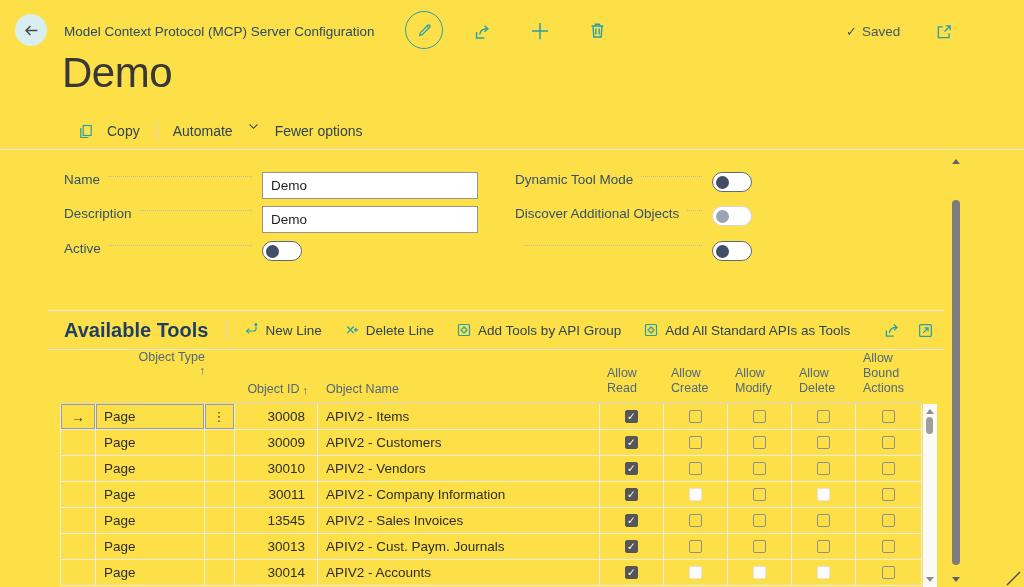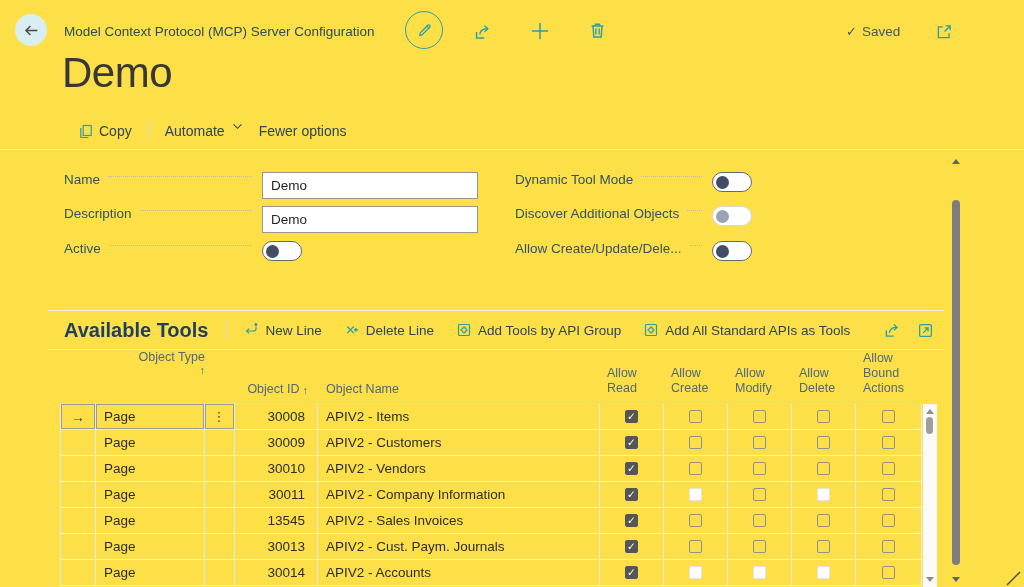--- a/index.html
+++ b/index.html
@@ -33,21 +33,21 @@
   .saved-check{font-size:13px;color:#44576b;}
 
   
   .record-title{position:absolute;left:62px;top:50px;font-size:42px;line-height:46px;
     font-weight:300;color:var(--title-text);letter-spacing:-0.5px;}
 
   
   .action-bar{position:absolute;left:0;top:112px;width:1024px;height:38px;display:flex;
     align-items:center;padding-left:78px;gap:16px;border-bottom:1px solid #e6e6e6;
     font-size:14px;color:#2f4456;}
-  .ab-item{display:flex;align-items:flex-start;gap:5px;white-space:nowrap;}
+  .ab-item{display:flex;align-items:flex-start;gap:13px;white-space:nowrap;}
   .ab-ico{color:var(--accent);}
   .vdiv{width:1px;height:20px;background:#d8d8d8;}
   .chev{color:#2f4456;margin-left:2px;}
 
   
   .field-row{position:absolute;height:27px;display:flex;align-items:flex-start;}
   .fr-name{left:64px;top:172px;width:414px;}
   .fr-desc{left:64px;top:206px;width:414px;}
   .fr-active{left:64px;top:241px;width:238px;}
   .fr-dtm{left:515px;top:172px;width:237px;}
@@ -221,21 +221,20 @@
       </span>
   </div>
   <div class="field-row fr-dao">
     <span class="lbl">Discover Additional Objects</span>
     <span class="leader"></span>
     <span class="toggle disabled">
         <span class="knob"></span>
       </span>
   </div>
   <div class="field-row fr-acud">
-    <span class="lbl">Allow Create/Update/Dele...</span>
     <span class="leader"></span>
     <span class="toggle">
         <span class="knob"></span>
       </span>
   </div>
 
   <div class="section-divider"></div>
   <div class="tools-bar">
     <span class="tools-title">Available Tools</span>
     <span class="vdiv"></span>

